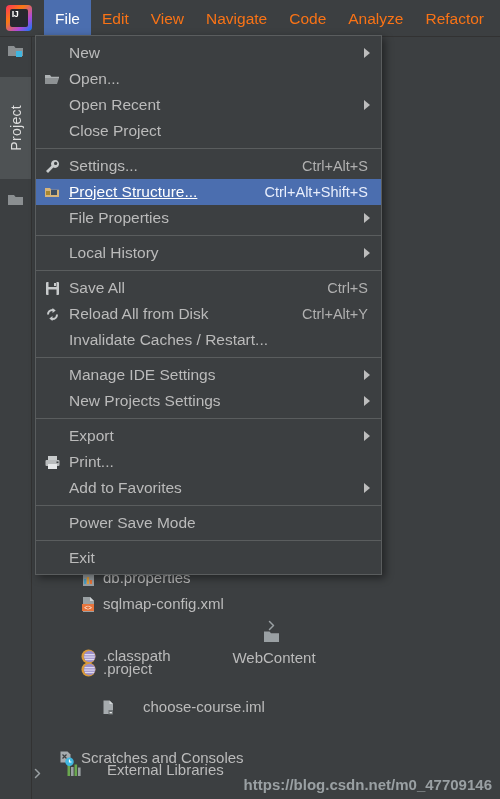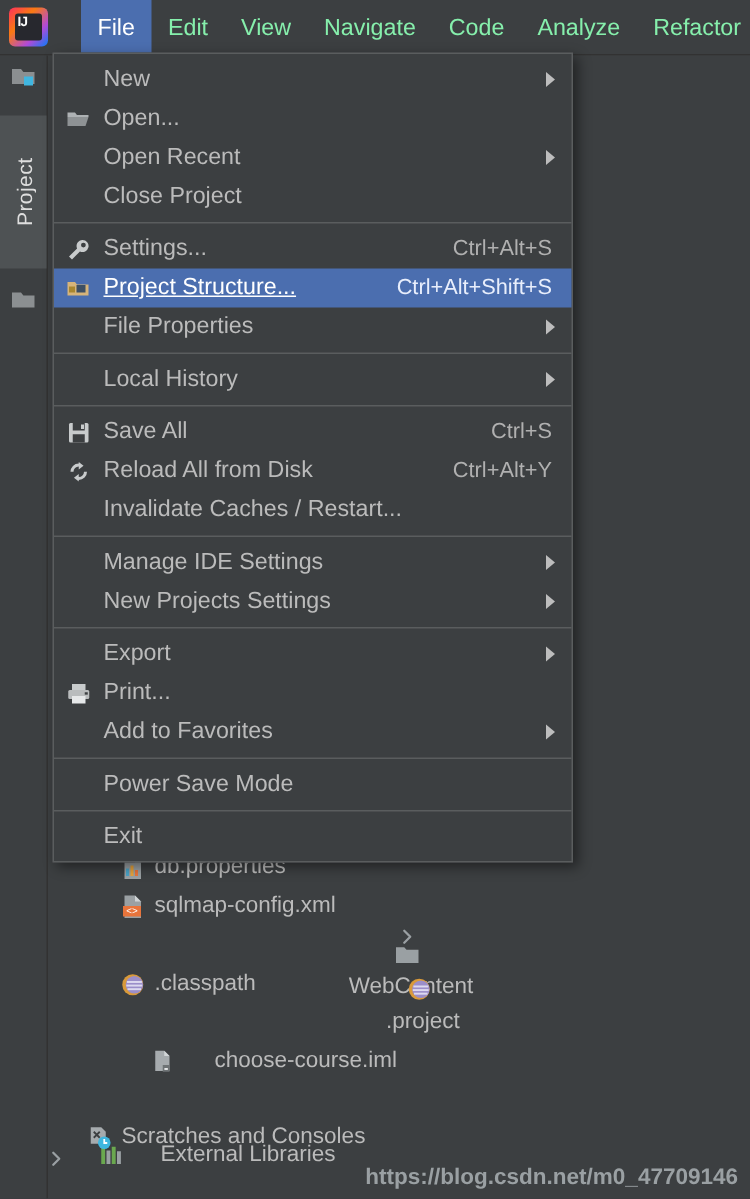--- a/index.html
+++ b/index.html
@@ -18,21 +18,21 @@
   
   #menubar {
     position: absolute; left: 0; top: 0;
     width: 500px; height: 37px;
     background: #3c3f41;
     display: flex; align-items: center;
     border-bottom: 1px solid #323232;
   }
   .logo {
     width: 26px; height: 26px;
-    margin-left: 6px; margin-right: 22px;
+    margin-left: 6px; margin-right: 12px;
     border-radius: 4px;
     position: relative;
     background: linear-gradient(135deg, #fe315d 0%, #f97a12 35%, #b24ad7 70%, #087cfa 100%);
     flex: 0 0 auto;
   }
   .logo .inner {
     position: absolute; left: 4px; top: 4px;
     width: 18px; height: 18px;
     background: #27282e;
     border-radius: 2px;
@@ -41,21 +41,21 @@
     position: absolute; left: 0; top: 0;
     width: 18px; height: 18px;
     color: #fff; font-size: 9px; font-weight: bold;
     line-height: 18px; text-align: center;
     letter-spacing: -0.5px;
     font-family: "Liberation Sans", sans-serif;
   }
   .mbitem {
     padding: 0 11px;
     height: 29px; line-height: 29px;
-    color: #86efac;
+    color: #f97316;
     font-size: 15.5px;
     white-space: nowrap;
     cursor: default;
   }
   .mbitem.active {
     background: #4b6eaf;
     color: #ffffff;
     height: 37px; line-height: 37px;
   }
 
@@ -316,21 +316,21 @@
         <span class="tarrow"></span>
         <span class="ticon"><svg width="17" height="17" viewBox="0 0 17 17">
             <circle cx="8.5" cy="8.5" r="7" fill="#d99a3a"></circle>
             <circle cx="9.6" cy="8.5" r="5.8" fill="#9b8ec9"></circle>
             <rect x="4.6" y="6" width="10" height="1.3" fill="#ddd9ef"></rect>
             <rect x="4.2" y="8.4" width="10.6" height="1.3" fill="#ddd9ef"></rect>
             <rect x="5" y="10.8" width="9" height="1.3" fill="#ddd9ef"></rect>
           </svg></span>
         <span class="tlabel">.classpath</span>
       </div>
-      <div class="trow" style="top: 603px; padding-left: 32px; flex-direction: column;">
+      <div class="trow" style="top: 619px; padding-left: 32px;">
         <span class="tarrow"></span>
         <span class="ticon"><svg width="17" height="17" viewBox="0 0 17 17">
             <circle cx="8.5" cy="8.5" r="7" fill="#d99a3a"></circle>
             <circle cx="9.6" cy="8.5" r="5.8" fill="#9b8ec9"></circle>
             <rect x="4.6" y="6" width="10" height="1.3" fill="#ddd9ef"></rect>
             <rect x="4.2" y="8.4" width="10.6" height="1.3" fill="#ddd9ef"></rect>
             <rect x="5" y="10.8" width="9" height="1.3" fill="#ddd9ef"></rect>
           </svg></span>
         <span class="tlabel">.project</span>
       </div>

